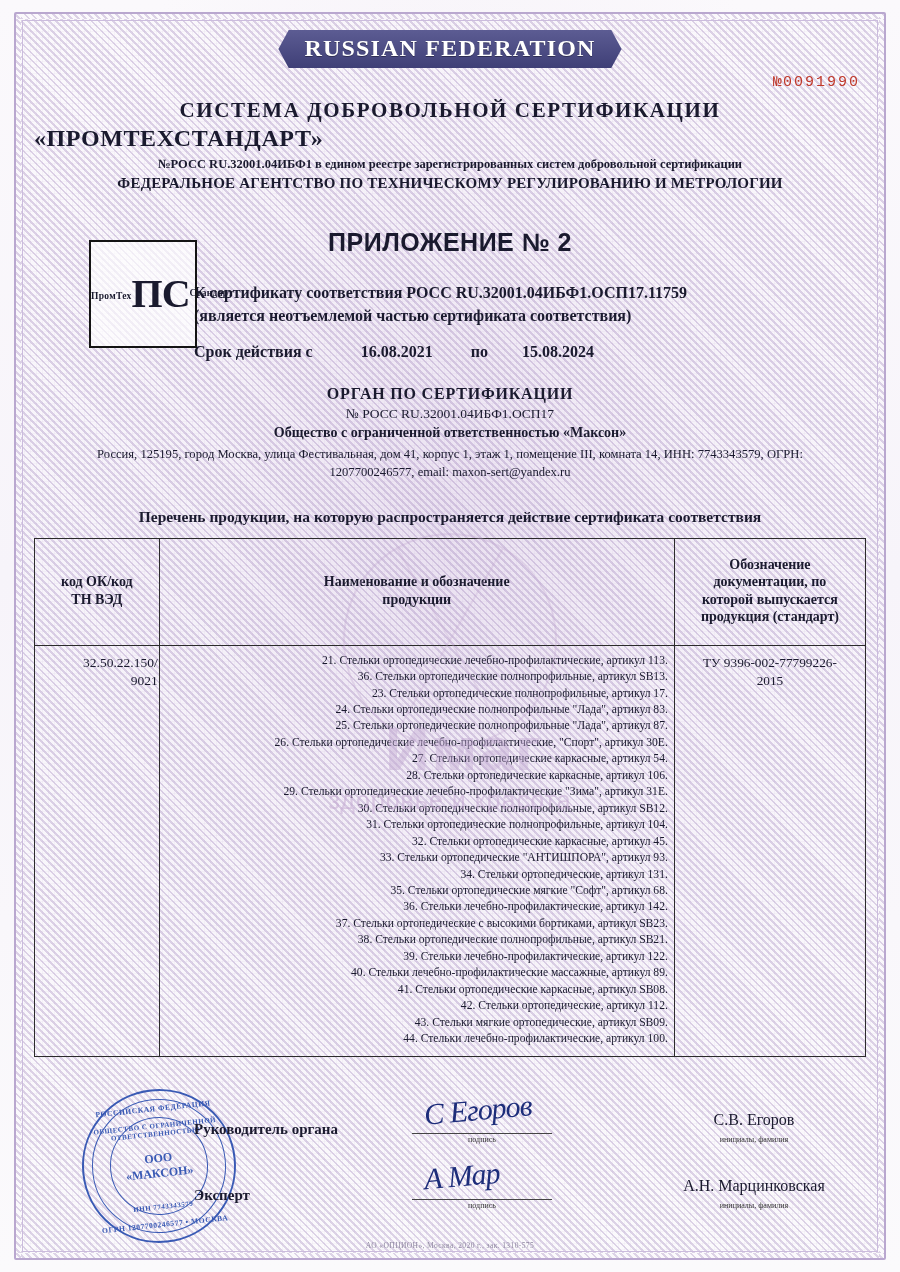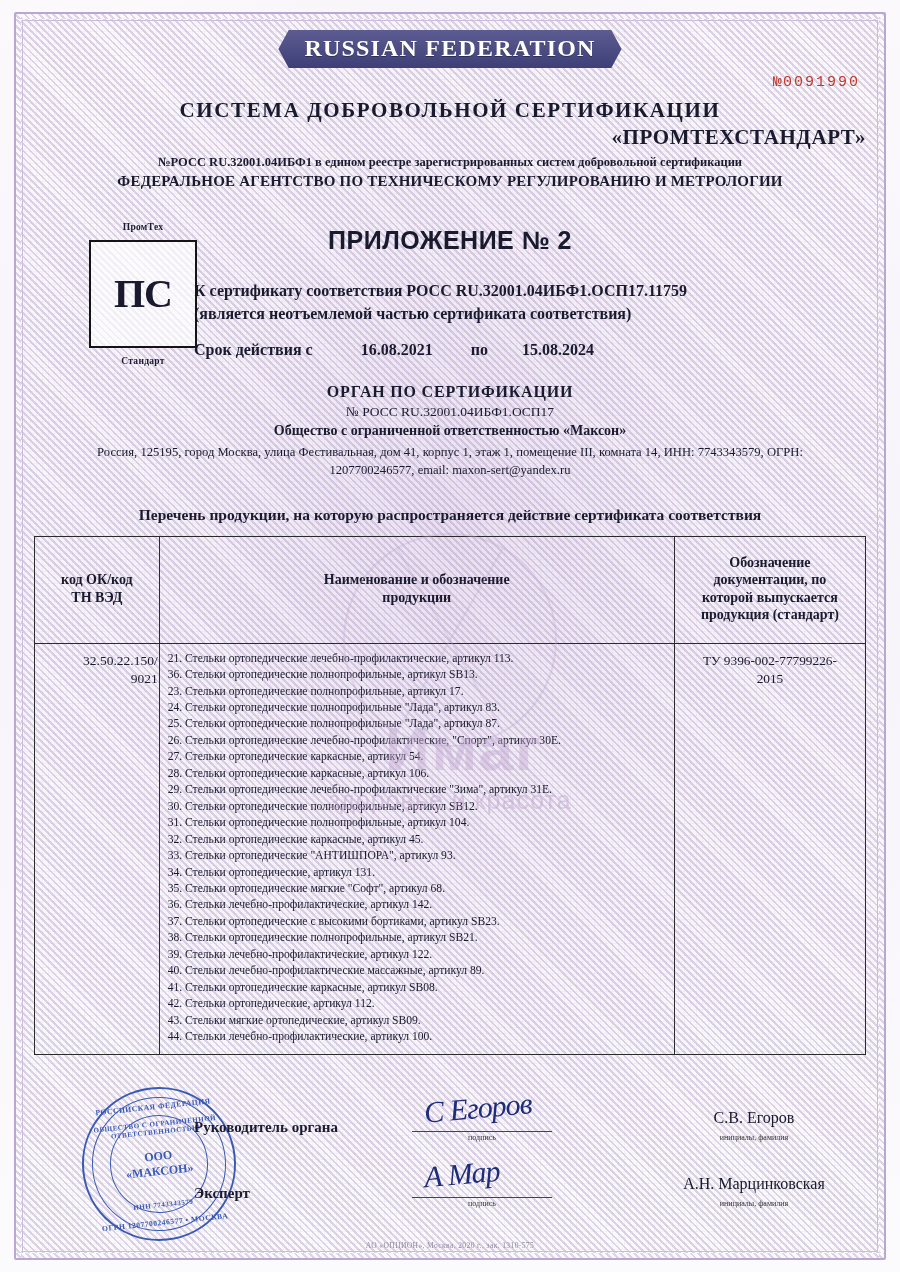--- a/index.html
+++ b/index.html
@@ -93,22 +93,22 @@
 
   h1.sys-title {
     text-align: center;
     font-size: 21px;
     font-weight: bold;
     letter-spacing: 1.6px;
     margin: 30px 0 0 0;
     line-height: 1.18;
   }
   .sys-title2 {
-    text-align: right;
-    font-size: 21px;
+    text-align: left;
+    font-size: 24px;
     font-weight: bold;
     letter-spacing: 0.6px;
     margin: 2px 0 0 0;
   }
   .reg-line {
     text-align: center;
     font-size: 12.5px;
     margin-top: 5px;
     font-weight: bold;
   }
@@ -151,24 +151,23 @@
   
   .logo {
     position: absolute;
     left: 55px;
     top: 212px;
     width: 104px;
     height: 104px;
     border: 2px solid #141414;
     background: rgba(255,255,255,0.65);
     display: flex;
-    flex-direction: column;
+    flex-direction: row;
     align-items: center;
-    justify-content: center;
-    gap: 40px;
+    justify-content: flex-start;
   }
   .logo .lt {
     font-size: 9.5px;
     font-weight: bold;
     letter-spacing: 0.3px;
     margin-top: 3px;
   }
   .logo .lmid {
     font-family: "Liberation Serif", serif;
     font-weight: bold;
@@ -227,20 +226,21 @@
   td.code-cell {
     text-align: right;
     font-size: 13.5px;
     padding-top: 8px;
     line-height: 1.35;
   }
   td.items-cell {
     padding: 7px 6px 8px 8px;
     font-size: 11.6px;
     line-height: 1.42;
+    text-align: right;
   }
   td.doc-cell {
     text-align: center;
     font-size: 13.3px;
     padding-top: 8px;
     line-height: 1.35;
   }
   td.items-cell .item { white-space: nowrap; }
 
   

